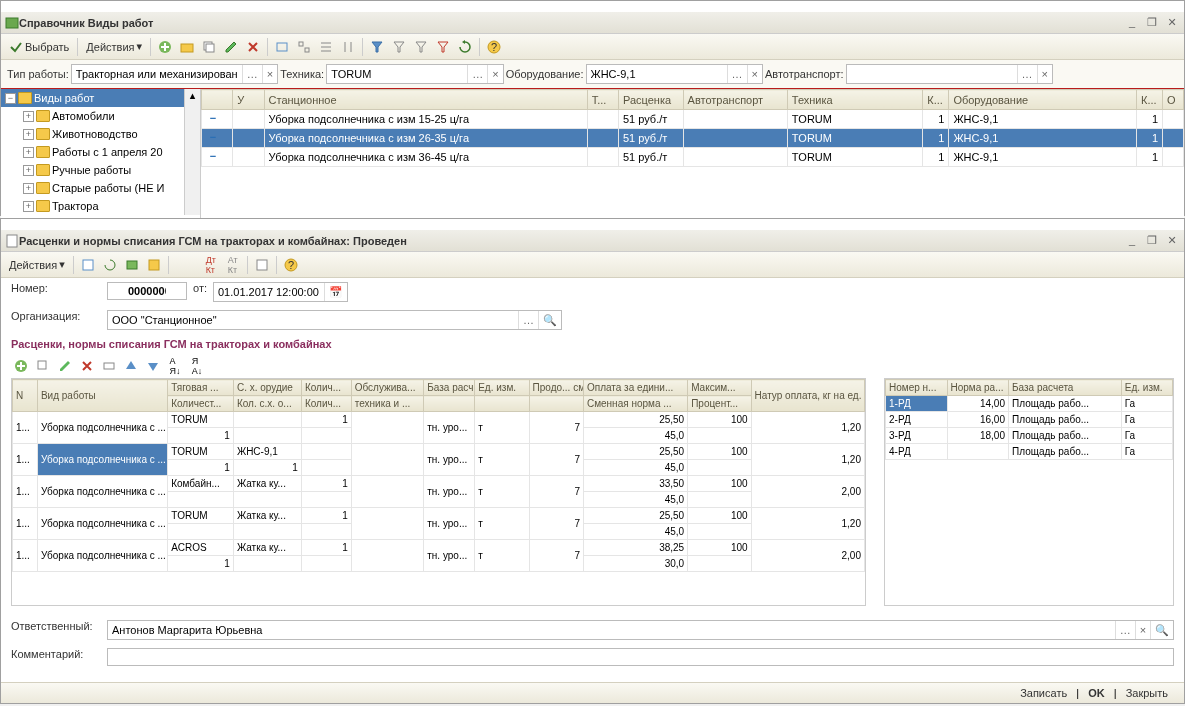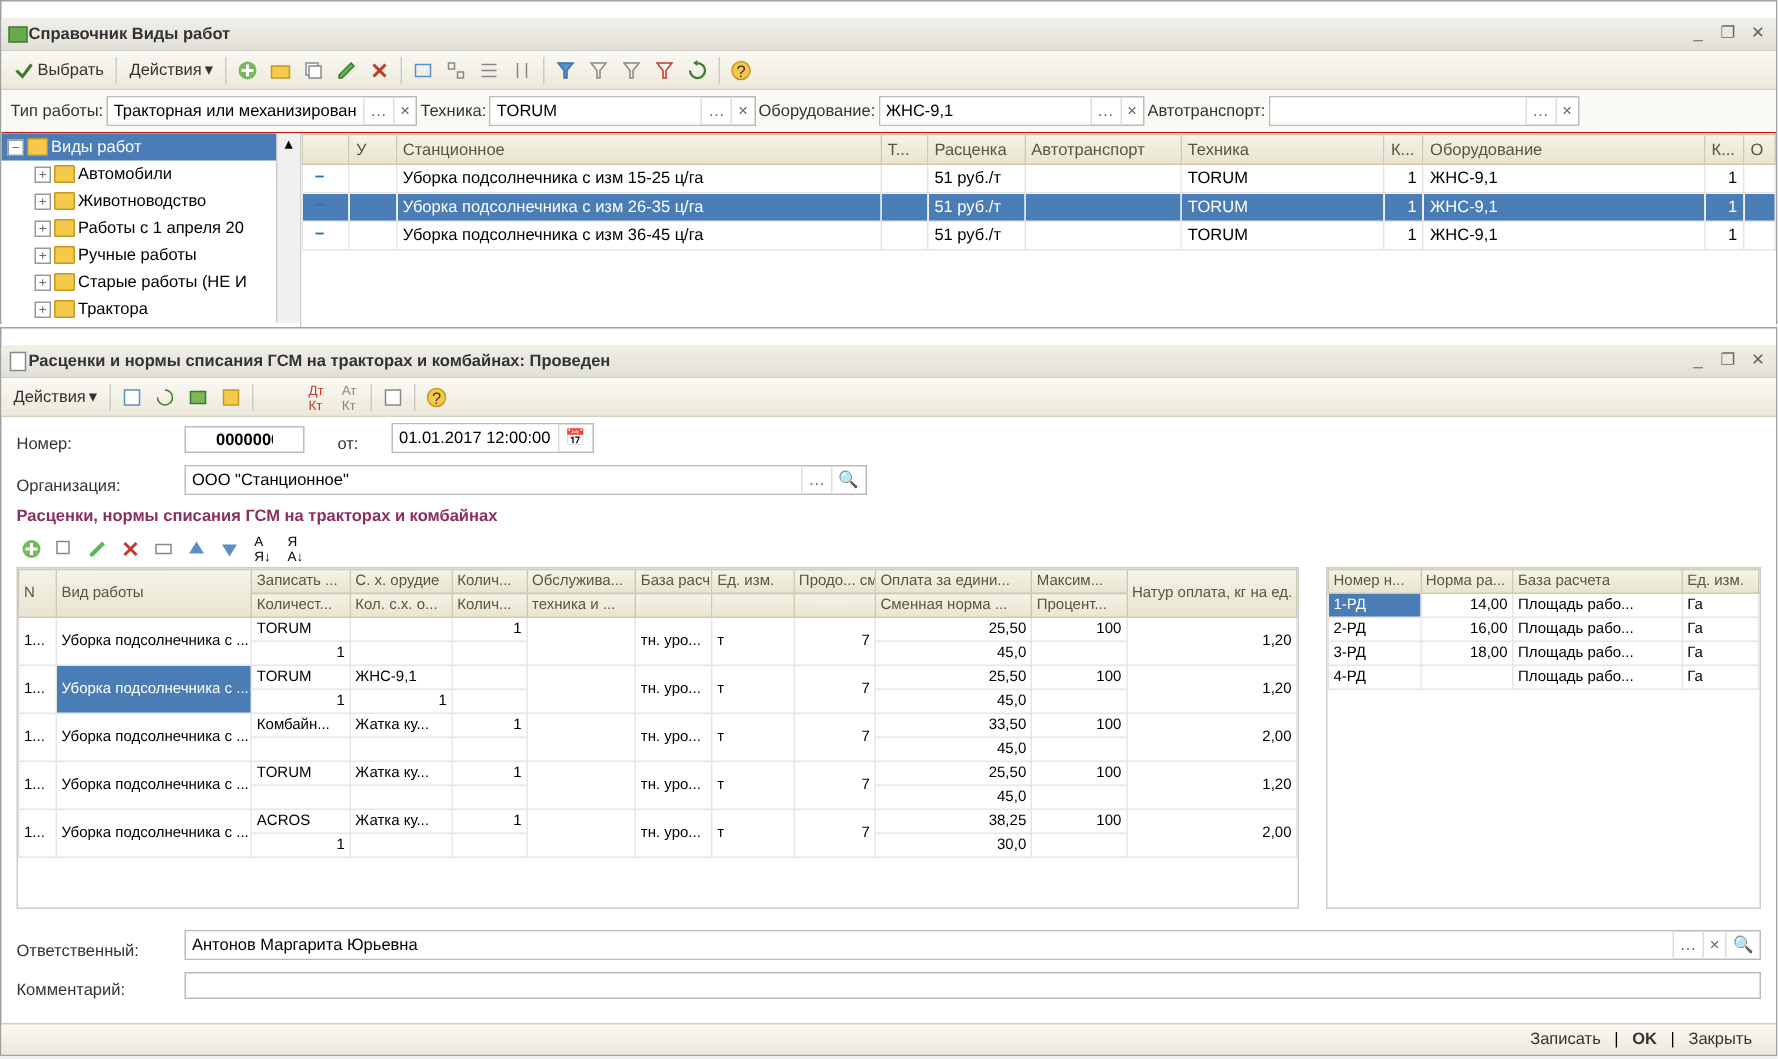--- a/index.html
+++ b/index.html
@@ -31,21 +31,21 @@
 .folder-icon { width: 14px; height: 12px; background: #f5c94a; border: 1px solid #c49a20; border-radius: 1px; }
 
 .grid-pane { flex: 1; overflow: hidden; background: #fff; }
 .grid table { width: 100%; border-collapse: collapse; table-layout: fixed; }
 .grid th { background: linear-gradient(to bottom, #f5f3e7, #e8e4cf); border: 1px solid #cfcab5; padding: 2px 4px; text-align: left; font-weight: normal; color: #5a5540; height: 20px; overflow: hidden; white-space: nowrap; }
 .grid td { border: 1px solid #e5e5e5; padding: 2px 4px; height: 18px; white-space: nowrap; overflow: hidden; }
 .grid tr.sel td { background: #4a7db5; color: #fff; }
 .minus { display: inline-block; width: 14px; height: 14px; text-align: center; color: #2a6fb5; font-weight: bold; }
 
 .window2 { margin-top: 2px; }
-.field-row { display: flex; align-items: flex-end; gap: 22px; padding: 4px 10px; }
+.field-row { display: flex; align-items: flex-start; gap: 6px; padding: 4px 10px; }
 .field-row label { width: 90px; color: #333; }
 .text-input { border: 1px solid #bbb; padding: 1px 20px; height: 18px; background: #fff; font-weight: bold; }
 
 .section-title { color: #8a2e5e; font-weight: bold; padding: 4px 10px; }
 .sub-toolbar { display: flex; gap: 2px; padding: 2px 10px; }
 
 .main-grid { margin: 0 10px; border: 1px solid #ccc; }
 .main-grid table { border-collapse: collapse; width: 100%; table-layout: fixed; }
 .main-grid th { background: linear-gradient(to bottom, #f5f3e7, #e8e4cf); border: 1px solid #cfcab5; padding: 2px 3px; font-weight: normal; font-size: 10px; color: #5a5540; text-align: left; overflow: hidden; white-space: nowrap; }
 .main-grid td { border: 1px solid #e5e5e5; padding: 2px 3px; font-size: 10px; height: 16px; white-space: nowrap; overflow: hidden; }
@@ -447,21 +447,21 @@
             <col style="width:48px">
             <col style="width:48px">
             <col style="width:92px">
             <col style="width:56px">
             <col style="width:100px">
           </colgroup>
           <tbody>
             <tr>
               <th rowspan="2">N</th>
               <th rowspan="2">Вид работы</th>
-              <th>Записать ...</th>
+              <th>Тяговая ...</th>
               <th>С. х. орудие</th>
               <th>Колич...</th>
               <th>Обслужива...</th>
               <th>База расч...</th>
               <th>Ед. изм.</th>
               <th>Продо... смен...</th>
               <th>Оплата за едини...</th>
               <th>Максим...</th>
               <th rowspan="2">Натур оплата, кг на ед. изм.</th>
             </tr>

